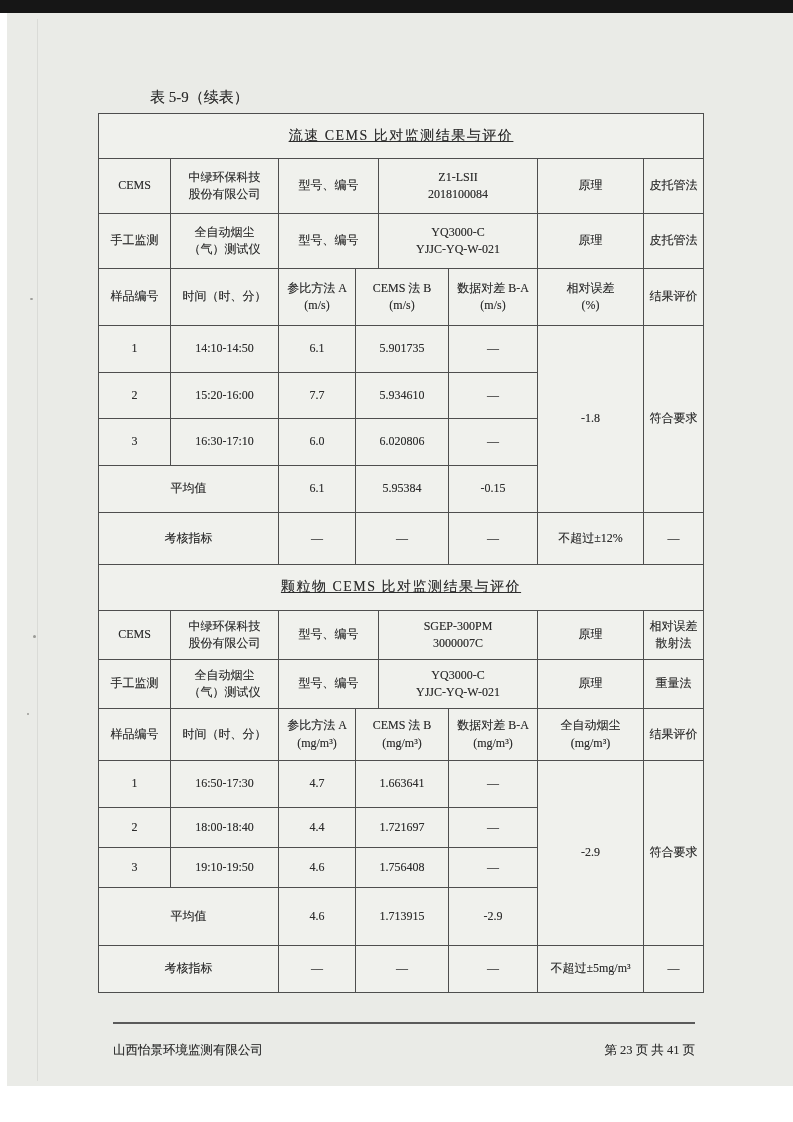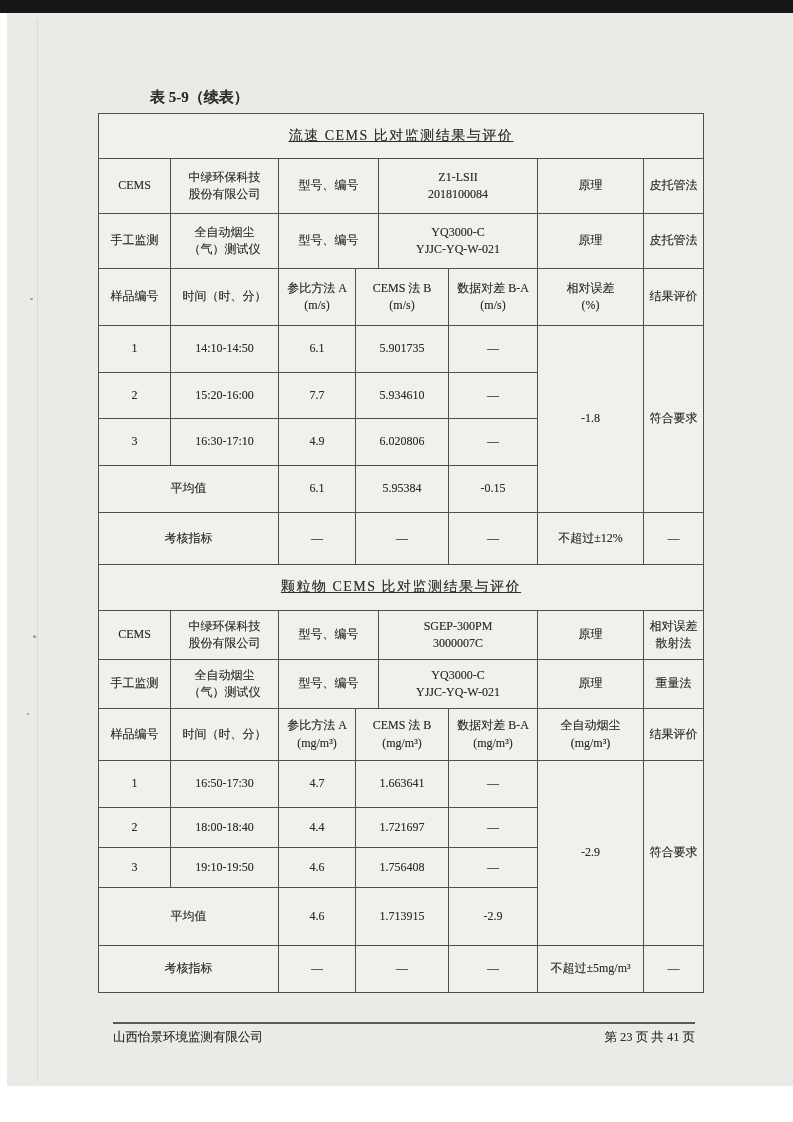--- a/index.html
+++ b/index.html
@@ -11,40 +11,40 @@
   .scan-strip { position:absolute; left:0; top:0; width:793px; height:13px; background:#161616; }
   .page {
     position:absolute; left:7px; top:13px; width:786px; height:1073px;
     background:#eaebe7;
   }
   .page-edge-line { position:absolute; left:30px; top:6px; width:1px; height:1062px; background:#dadbd7; }
   .speck { position:absolute; background:#9a9a96; border-radius:50%; }
   .title-row {
     position:absolute; left:98px; top:88px; width:640px;
     display:flex; align-items:baseline;
-    font-weight:bold; font-size:15px; white-space:nowrap;
+    font-weight:normal; font-size:15px; white-space:nowrap;
     text-shadow:0 0 .6px rgba(40,40,40,.5);
   }
   .title-label { margin-left:52px; }
   .doc-title  { margin-left:56px; letter-spacing:.2px; }
   table.doc {
     position:absolute; left:98px; top:113px; width:605px;
     border-collapse:collapse; table-layout:fixed;
     font-size:12px; background:#f0f1ed;
   }
   table.doc td {
     border:1px solid #4e4e4e; text-align:center; vertical-align:middle;
     padding:1px 2px; white-space:pre-line; line-height:1.45;
     text-shadow:0 0 .6px rgba(40,40,40,.45);
     overflow:hidden;
   }
   td.sec-h { font-size:14px; letter-spacing:1.5px;text-decoration:underline; }
   .footer {
     position:absolute; left:113px; top:1022px; width:582px;
-    border-top:2px solid #5a5a5a; padding-top:5px;
+    border-top:2px solid #5a5a5a; padding-top:18px;
     display:flex; justify-content:space-between;
     font-size:12.5px; text-shadow:0 0 .6px rgba(40,40,40,.4);
   }
 </style>
 </head>
 <body>
 
 <div class="scan-strip"></div>
 <div class="page">
   <div class="page-edge-line"></div>
@@ -121,21 +121,21 @@
   <tr style="height:46px">
     <td>2</td>
     <td>15:20-16:00</td>
     <td>7.7</td>
     <td colspan="2">5.934610</td>
     <td>—</td>
   </tr>
   <tr style="height:47px">
     <td>3</td>
     <td>16:30-17:10</td>
-    <td>4.9</td>
+    <td>6.0</td>
     <td colspan="2">6.020806</td>
     <td>—</td>
   </tr>
   <tr style="height:47px">
     <td colspan="2">平均值</td>
     <td>6.1</td>
     <td colspan="2">5.95384</td>
     <td>-0.15</td>
   </tr>
   <tr style="height:52px">

